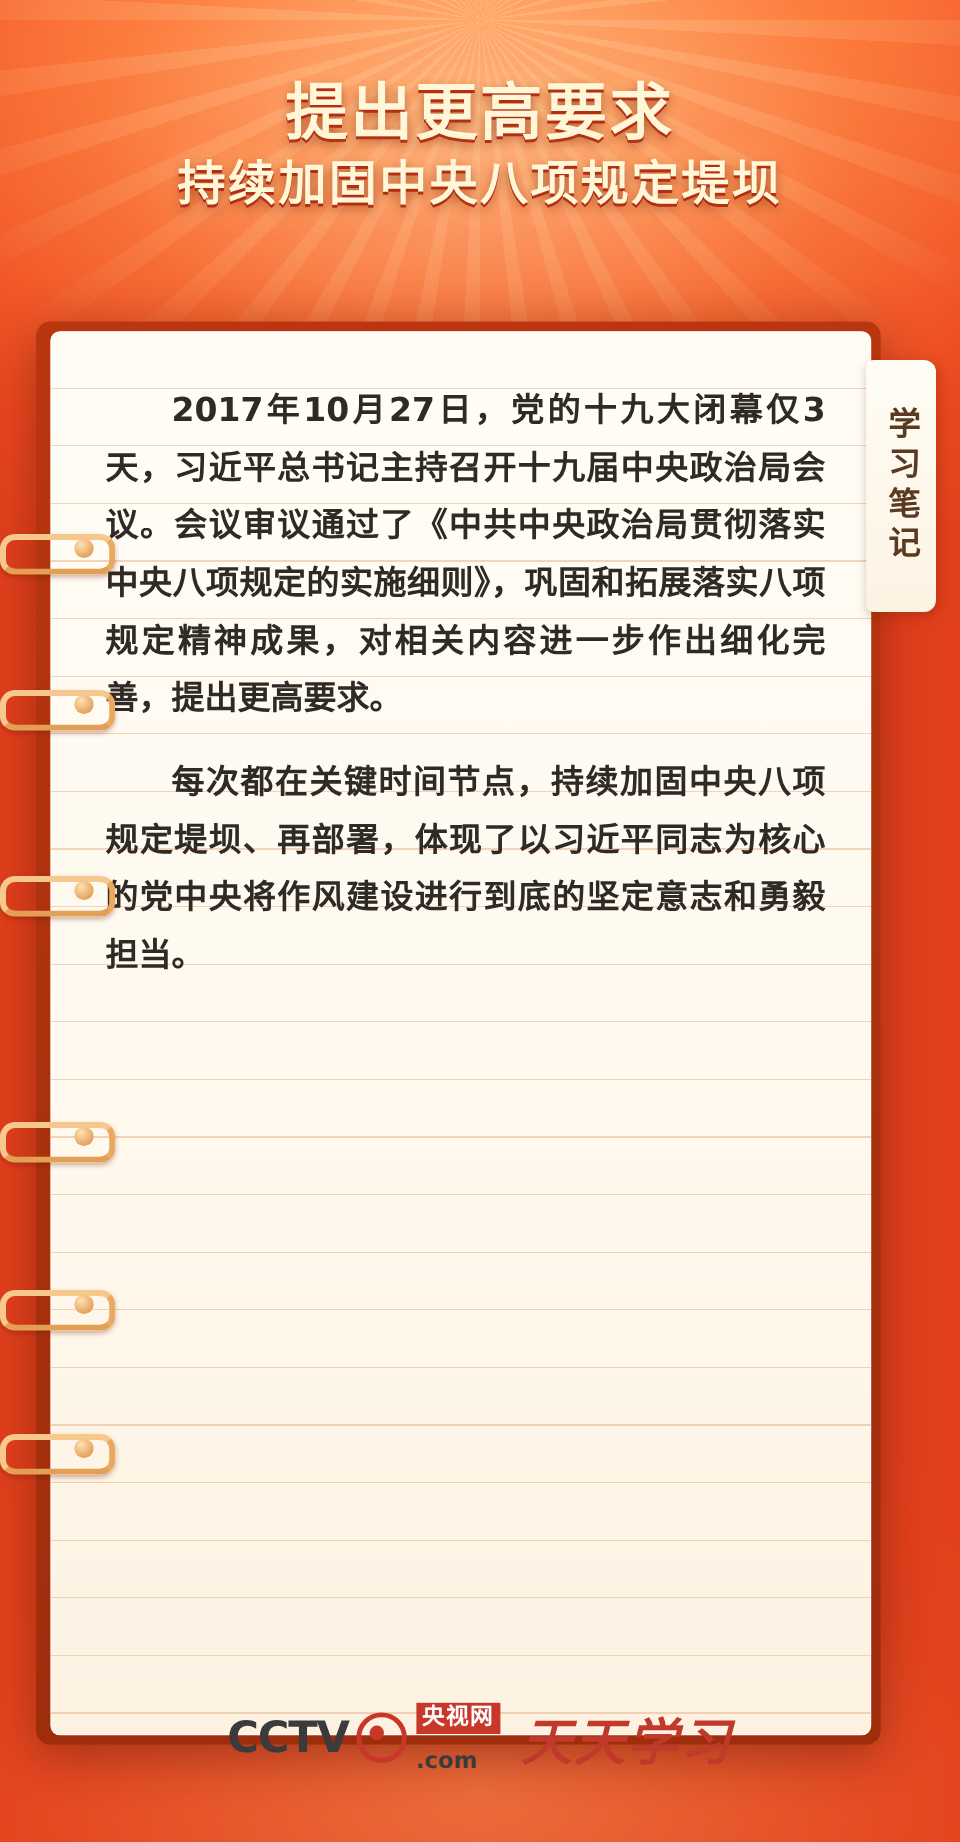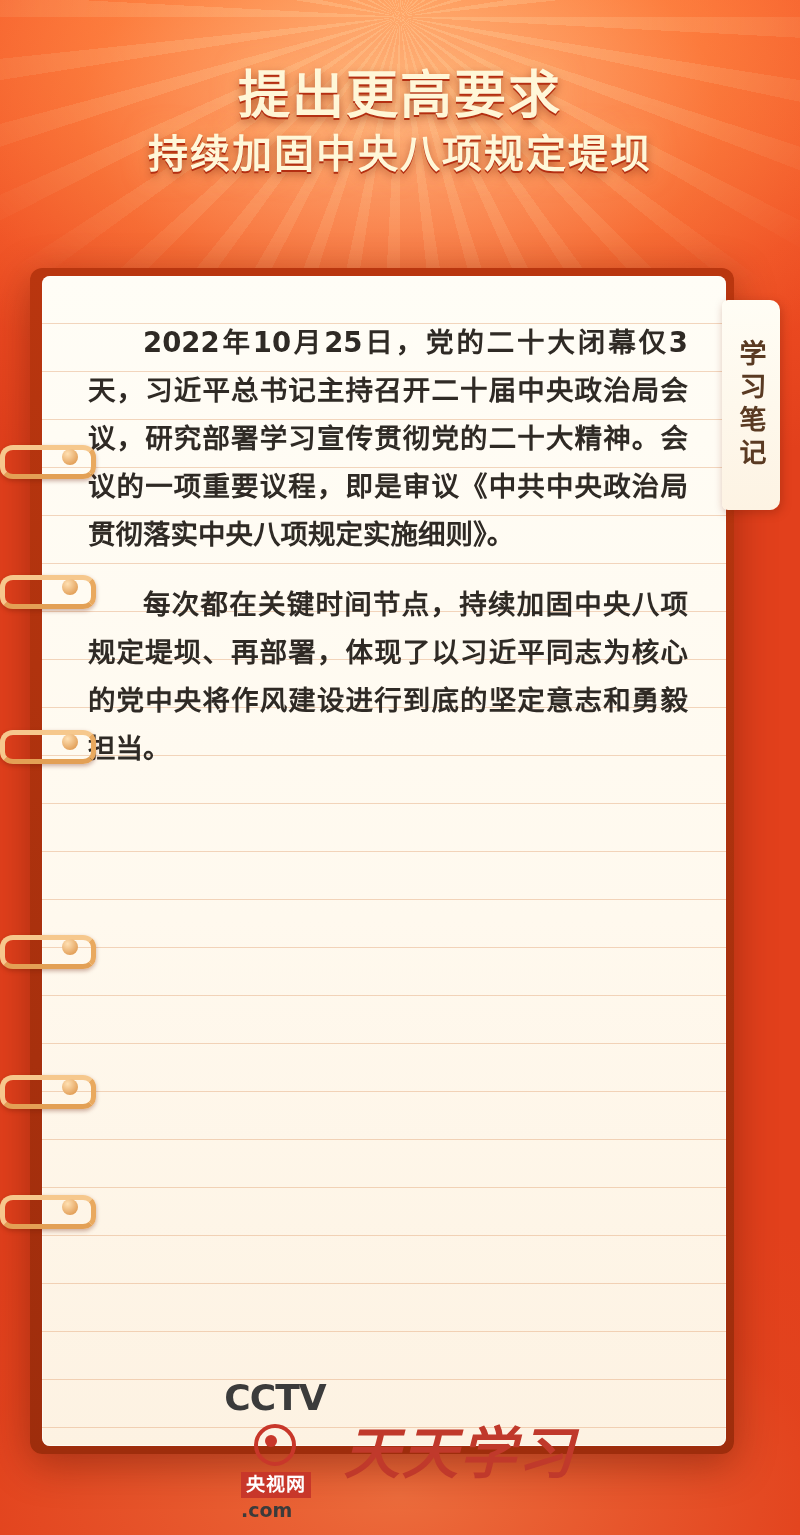--- a/index.html
+++ b/index.html
@@ -220,21 +220,20 @@
     z-index: 7;
     display: flex;
     align-items: center;
     justify-content: center;
     gap: 18px;
   }
   .cctv-logo {
     display: flex;
     align-items: center;
     gap: 6px;
-    flex-direction: column;
   }
   .cctv-word {
     font-family: "DejaVu Sans", "Liberation Sans", sans-serif;
     font-weight: bold;
     font-size: 36px;
     color: #3b3b3b;
     letter-spacing: -1px;
   }
   .cctv-right {
     display: flex;
@@ -249,28 +248,28 @@
     font-weight: bold;
     font-size: 19px;
     padding: 3px 5px 4px 5px;
     letter-spacing: 1px;
   }
   .cctv-com {
     font-family: "DejaVu Sans", "Liberation Sans", sans-serif;
     font-weight: bold;
     font-size: 19px;
     color: #3b3b3b;
-    padding-top: 3px;
+    padding-top: 13px;
     letter-spacing: 0px;
   }
   .brand-cn {
     font-family: "DejaVu Serif", "Liberation Serif", serif;
     font-weight: bold;
     font-style: italic;
-    font-size: 56px;
+    font-size: 42px;
     color: #c0392b;
     letter-spacing: 2px;
   }
   .circle-mark {
     width: 34px; height: 34px;
     border: 4px solid #c8372a;
     border-radius: 50%;
     position: relative;
   }
   .circle-mark::after {
@@ -309,21 +308,21 @@
   <div class="spiral">
     <div class="ring" style="top:165px"></div>
     <div class="ring" style="top:295px"></div>
     <div class="ring" style="top:450px"></div>
     <div class="ring" style="top:655px"></div>
     <div class="ring" style="top:795px"></div>
     <div class="ring" style="top:915px"></div>
   </div>
 
   <div class="body-text">
-    <p class="para">2022年10月25日，党的二十大闭幕仅3天，习近平总书记主持召开二十届中央政治局会议，研究部署学习宣传贯彻党的二十大精神。会议的一项重要议程，即是审议《中共中央政治局贯彻落实中央八项规定实施细则》。</p>
+    <p class="para">2017年10月27日，党的十九大闭幕仅3天，习近平总书记主持召开十九届中央政治局会议。会议审议通过了《中共中央政治局贯彻落实中央八项规定的实施细则》，巩固和拓展落实八项规定精神成果，对相关内容进一步作出细化完善，提出更高要求。</p>
     <p class="para">每次都在关键时间节点，持续加固中央八项规定堤坝、再部署，体现了以习近平同志为核心的党中央将作风建设进行到底的坚定意志和勇毅担当。</p>
   </div>
 
   <div class="photo">
     <svg width="684" height="205" viewBox="0 0 684 205" xmlns="http://www.w3.org/2000/svg">
       <defs>
         <linearGradient id="sky" x1="0" y1="0" x2="0" y2="1">
           <stop offset="0%" stop-color="#fdf4e6"></stop>
           <stop offset="60%" stop-color="#f6ead9"></stop>
           <stop offset="100%" stop-color="#efe2cf"></stop>

